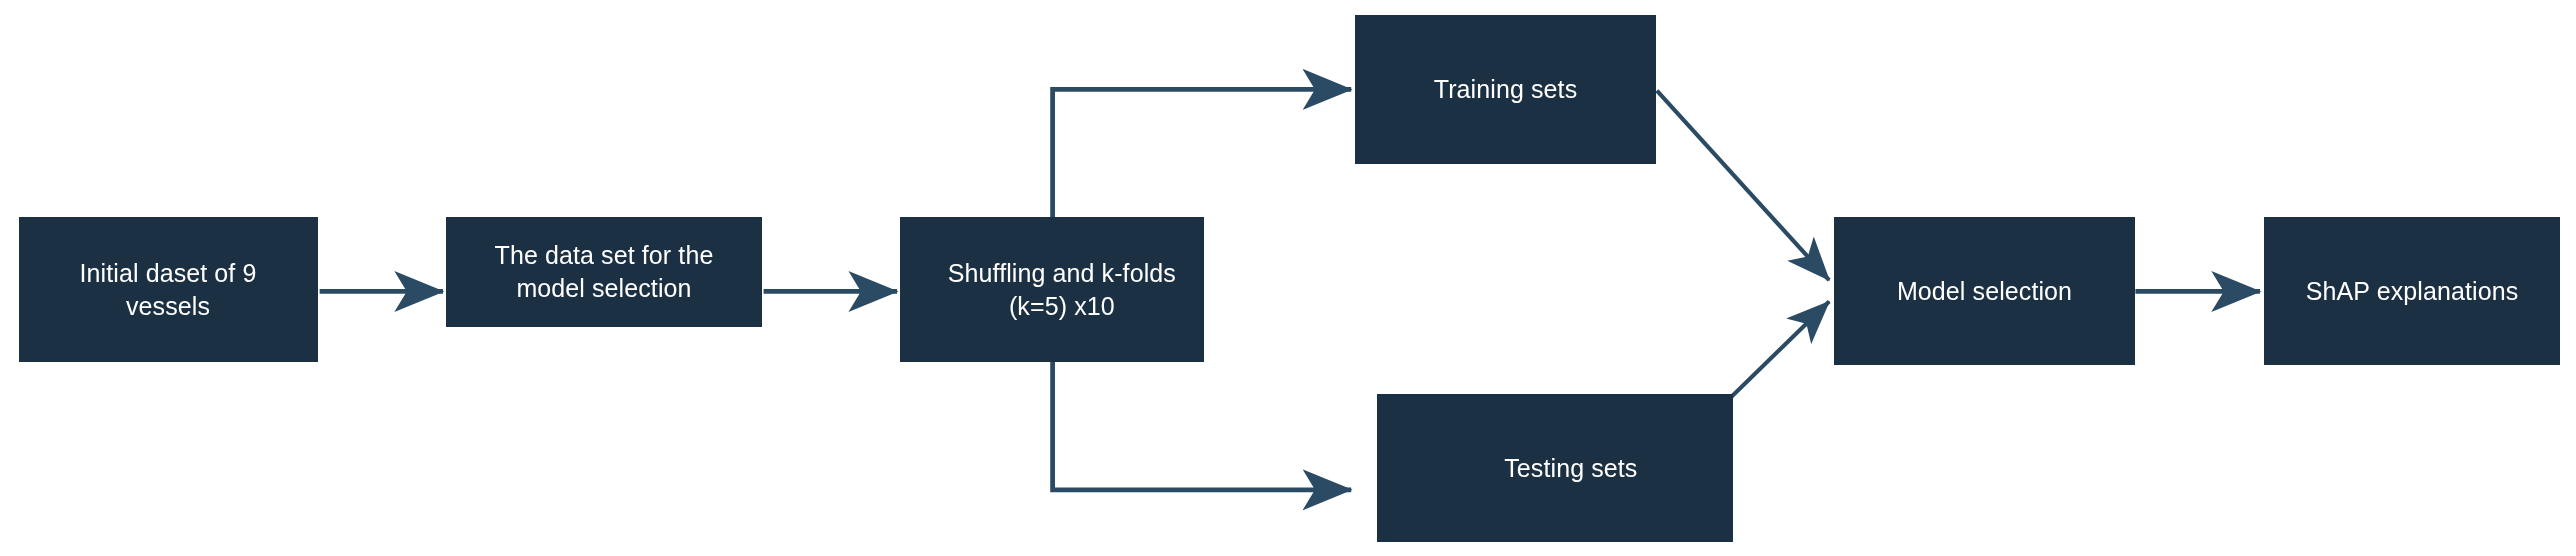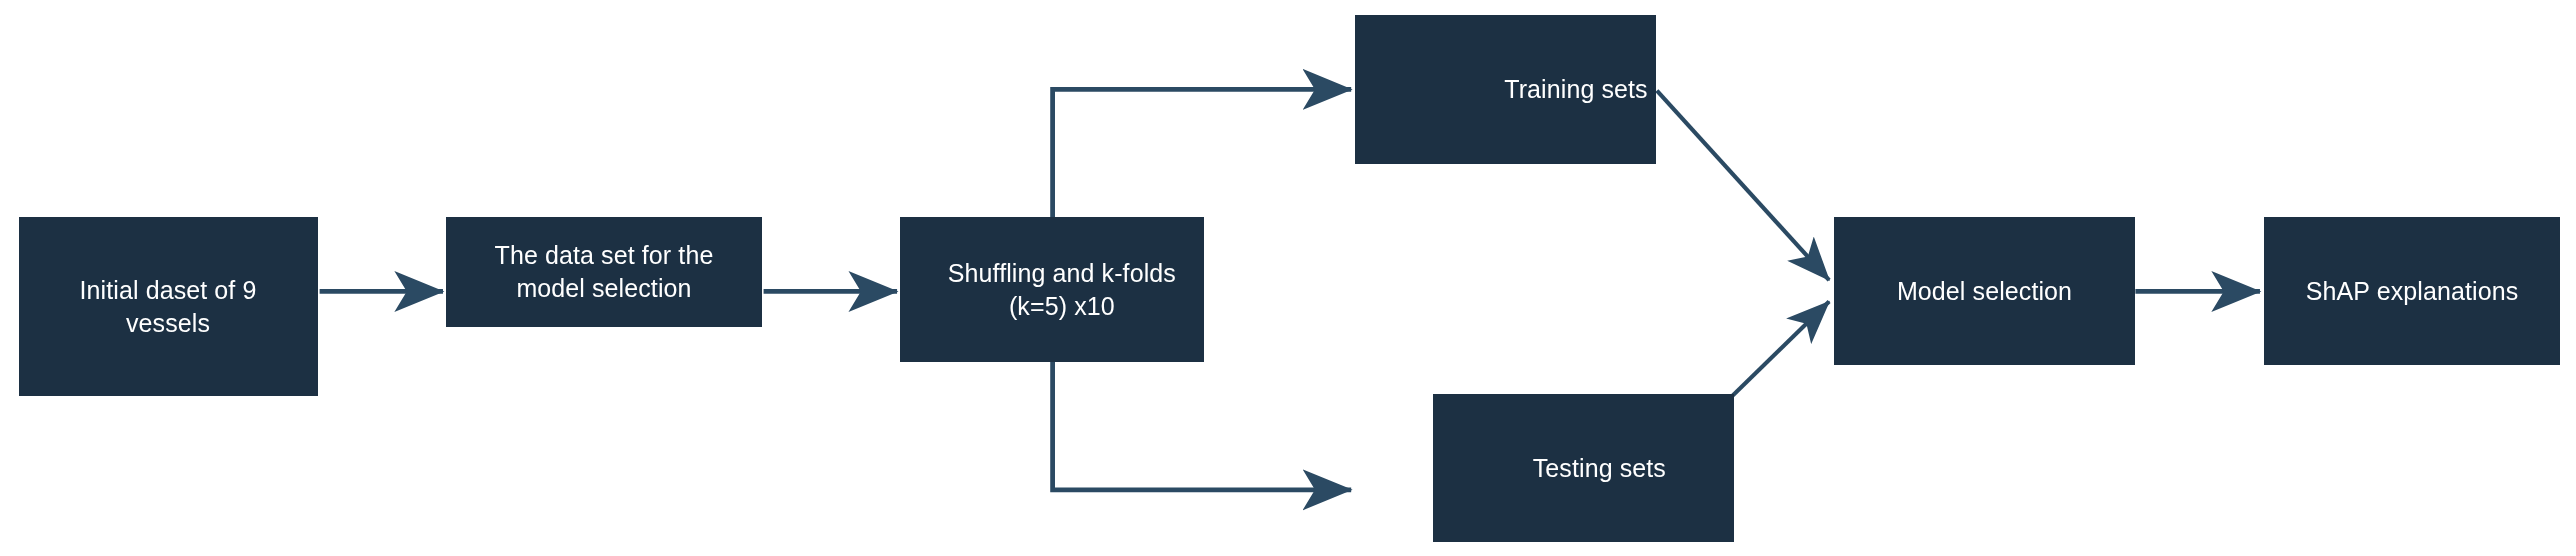--- a/index.html
+++ b/index.html
@@ -63,40 +63,40 @@
 
     <path d="M1765,607 L1765,822 L2266,822" fill="none" stroke="#2b4a63" stroke-width="8" marker-end="url(#arrowhead)"></path>
 
     <line x1="2779" y1="152" x2="3068" y2="470" stroke="#2b4a63" stroke-width="7" marker-end="url(#arrowhead)"></line>
 
     <line x1="2779" y1="788" x2="3068" y2="506" stroke="#2b4a63" stroke-width="7" marker-end="url(#arrowhead)"></line>
 
     <line x1="3582" y1="489" x2="3791" y2="489" stroke="#2b4a63" stroke-width="8" marker-end="url(#arrowhead)"></line>
   </svg>
 
-  <div class="node" style="left:18.5px; top:217px; width:299px; height:179px;">
+  <div class="node" style="left:18.5px; top:217px; width:299px; height:145px;">
     <span class="label">Initial daset of 9
 vessels</span>
   </div>
 
   <div class="node" style="left:446px; top:217px; width:316px; height:110px;">
     <span class="label">The data set for the
 model selection</span>
   </div>
 
   <div class="node" style="left:900px; top:217px; width:304px; height:145px;padding-left:28px;">
     <span class="label">Shuffling and k-folds
 (k=5) x10</span>
   </div>
 
-  <div class="node" style="left:1355px; top:15px; width:301px; height:149px;justify-content:flex-end;">
+  <div class="node" style="left:1355px; top:15px; width:301px; height:149px;">
     <span class="label">Training sets</span>
   </div>
 
-  <div class="node" style="left:1433px; top:394px; width:301px; height:148px;padding-left:40px;">
+  <div class="node" style="left:1377px; top:394px; width:356px; height:148px;padding-left:40px;">
     <span class="label">Testing sets</span>
   </div>
 
   <div class="node" style="left:1834px; top:217px; width:301px; height:148px;">
     <span class="label">Model selection</span>
   </div>
 
   <div class="node" style="left:2264px; top:217px; width:296px; height:148px;">
     <span class="label">ShAP explanations</span>
   </div>

